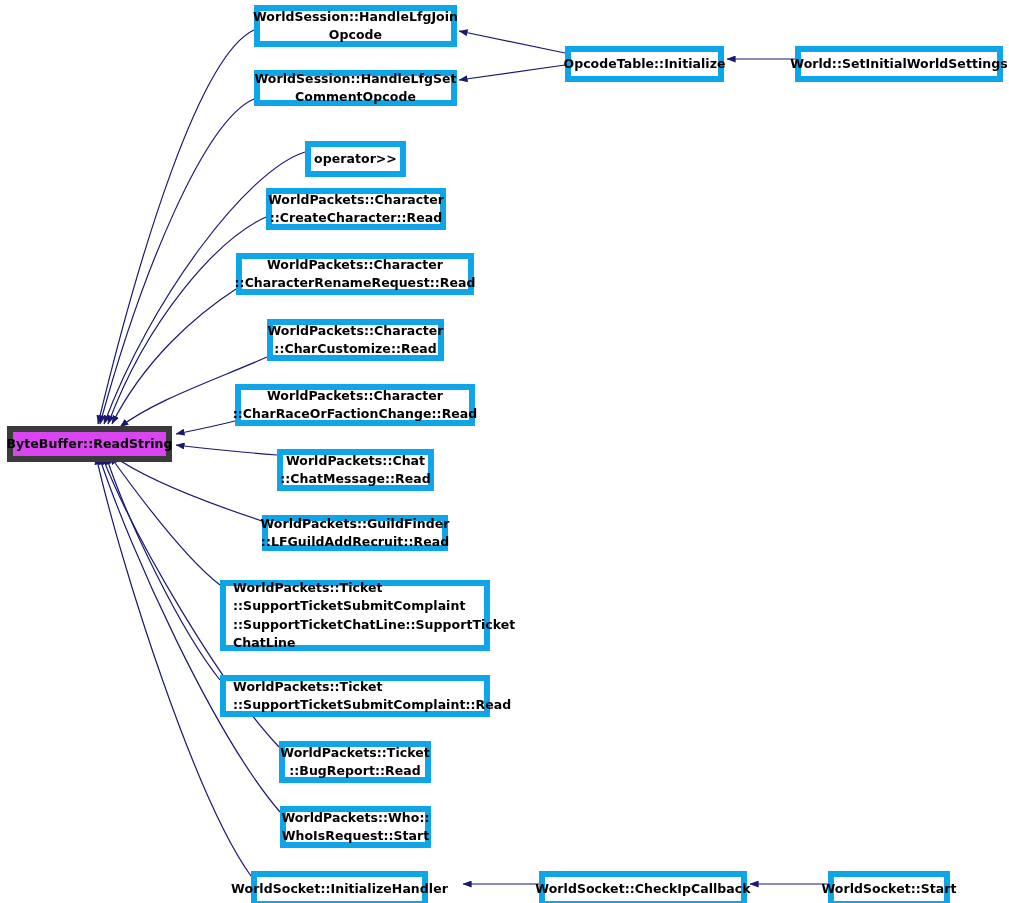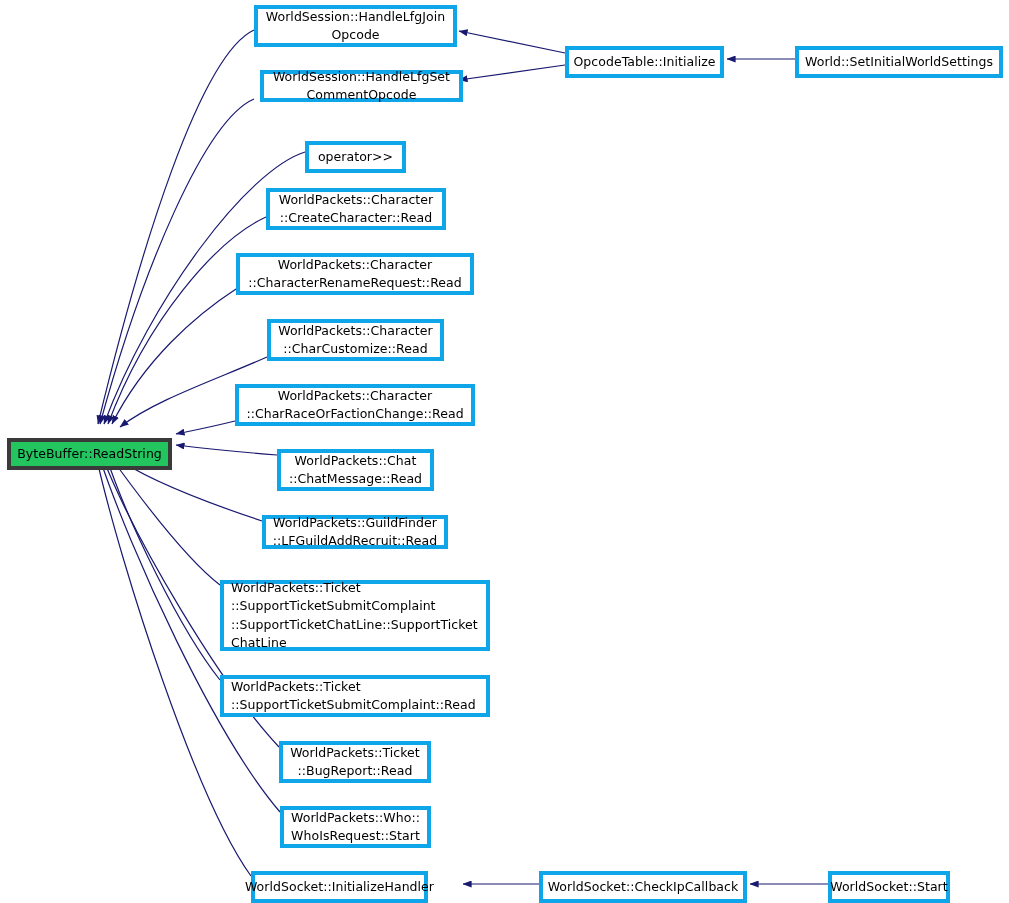--- a/index.html
+++ b/index.html
@@ -19,37 +19,37 @@
     position: absolute;
     left: 0;
     top: 0;
     width: 1009px;
     height: 903px;
     display: block;
   }
   .node-box {
     position: absolute;
     box-sizing: border-box;
-    border: 4px solid #0ea5e9;
+    border: 6px solid #0ea5e9;
     background: #ffffff;
     display: flex;
     align-items: center;
     justify-content: center;
     text-align: center;
     color: #000000;
     font-size: 12.5px;
     line-height: 1.45;
     letter-spacing: 0.05px;
     white-space: pre;
     padding: 12px 4px;
+    font-weight: bold;
   }
   .node-box.center {
-    background: #22c55e;
+    background: #d946ef;
     border-color: #3a3a3a;
-    margin-top: 12px;
   }
   .node-box.align-left {
     justify-content: flex-start;
     text-align: left;
     padding-left: 7px;
   }
 </style>
 </head>
 <body>
 
@@ -79,21 +79,21 @@
         <path d="M565,65 L459,80" fill="none" stroke="#191970" stroke-width="1.2" marker-end="url(#arrowhead)"></path>
         <path d="M795,59 L727,59" fill="none" stroke="#191970" stroke-width="1.2" marker-end="url(#arrowhead)"></path>
         <path d="M539,884 L463,884" fill="none" stroke="#191970" stroke-width="1.2" marker-end="url(#arrowhead)"></path>
         <path d="M828,884 L750,884" fill="none" stroke="#191970" stroke-width="1.2" marker-end="url(#arrowhead)"></path>
       </g>
   </svg>
   <div id="node-layer">
       <div class="node-box center" style="left: 7px; top: 426px; width: 165px; height: 26px;">ByteBuffer::ReadString</div>
       <div class="node-box" style="left: 254px; top: 5px; width: 203px; height: 42px;">WorldSession::HandleLfgJoin
 Opcode</div>
-      <div class="node-box" style="left: 260px; top: 70px; width: 203px; height: 24px;">WorldSession::HandleLfgSet
+      <div class="node-box" style="left: 254px; top: 70px; width: 203px; height: 24px;">WorldSession::HandleLfgSet
 CommentOpcode</div>
       <div class="node-box" style="left: 305px; top: 141px; width: 101px; height: 26px;">operator&gt;&gt;</div>
       <div class="node-box" style="left: 266px; top: 188px; width: 180px; height: 42px;">WorldPackets::Character
 ::CreateCharacter::Read</div>
       <div class="node-box" style="left: 236px; top: 253px; width: 238px; height: 42px;">WorldPackets::Character
 ::CharacterRenameRequest::Read</div>
       <div class="node-box" style="left: 267px; top: 319px; width: 177px; height: 42px;">WorldPackets::Character
 ::CharCustomize::Read</div>
       <div class="node-box" style="left: 235px; top: 384px; width: 240px; height: 42px;">WorldPackets::Character
 ::CharRaceOrFactionChange::Read</div>

